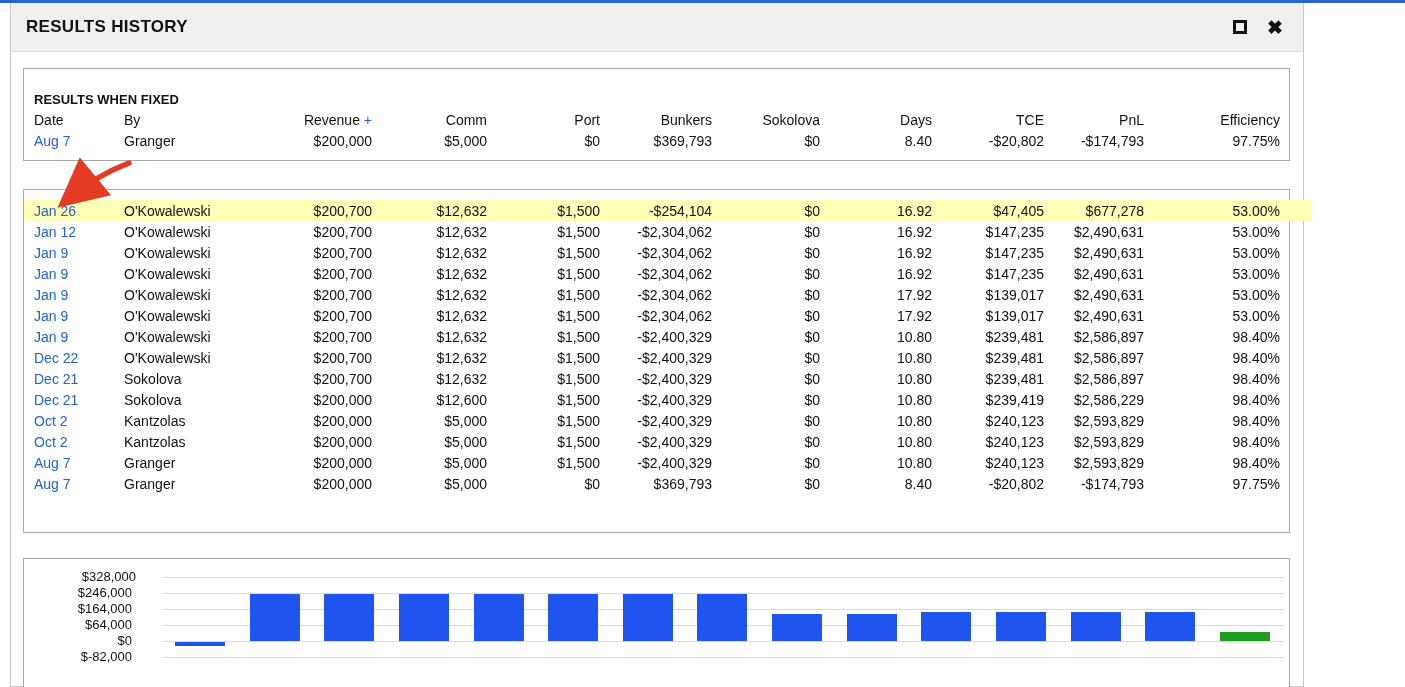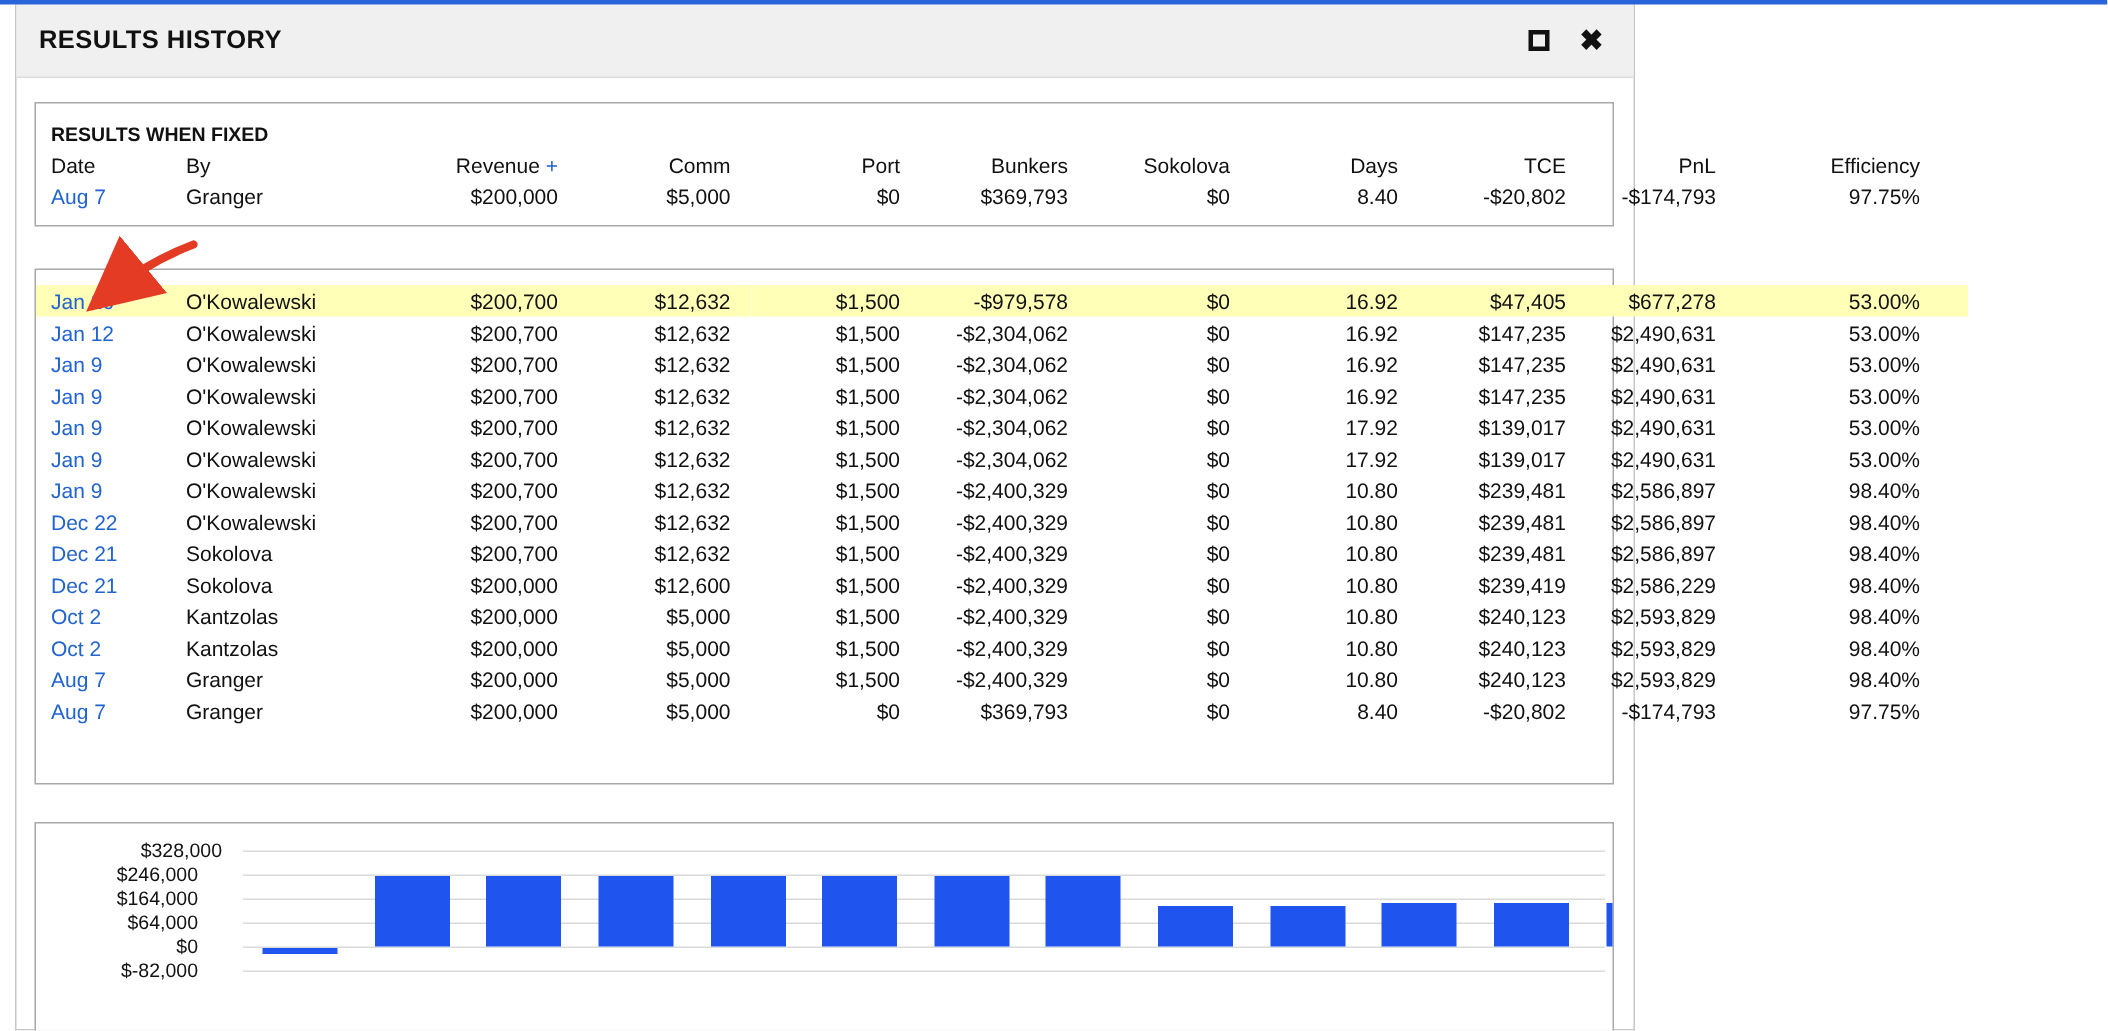--- a/index.html
+++ b/index.html
@@ -4,36 +4,36 @@
 <style>
   * { box-sizing: border-box; }
   html,body { margin:0; padding:0; }
   body {
     width:1405px; height:687px; overflow:hidden; background:#fff;
     font-family:"Liberation Sans", sans-serif; color:#111;
     position:relative;
   }
   .topbar { position:absolute; left:0; top:0; width:1405px; height:3px; background:var(--accent-blue,#2a64d9); z-index:5; }
   .modal {
-    position:absolute; left:10px; top:3px; width:1080px; height:684px;
+    position:absolute; left:10px; top:3px; width:1294px; height:684px;
     background:#fff; border:1px solid #c6c6c6; border-top:none;
   }
   .modal-header {
     height:49px; background:#f0f0f0; border-bottom:1px solid #dcdcdc;
     display:flex; align-items:center; justify-content:space-between; padding:0 18px 0 15px;
   }
   .modal-title { font-size:17px; font-weight:bold; letter-spacing:.3px; margin:0; }
   .window-controls { display:flex; align-items:center; gap:16px; }
   .win-btn { background:none; border:none; padding:2px; cursor:pointer; display:flex; align-items:center; }
   .max-glyph { display:block; width:14px; height:14px; border:3px solid #111; }
   .close-glyph { font-size:19px; font-weight:bold; color:#111; line-height:1; }
 
   .modal-body { padding:16px 13px 0 12px; }
   .panel { border:1px solid #a8a8a8; background:#fff; }
-  .fixed-panel { padding:12px 0 9px; margin-bottom:28px; }
+  .fixed-panel { padding:22px 0 9px; margin-bottom:28px; }
   .panel-heading { font-weight:bold; font-size:13px; padding:1px 0 2px 10px; }
 
   table { border-collapse:collapse; width:100%; table-layout:fixed; font-size:14px; }
   td, th { height:21px; padding:0; white-space:nowrap; overflow:hidden; font-weight:normal; }
   .l { text-align:left; padding-left:10px; }
   .r { text-align:right; padding-right:14px; }
   .last { padding-right:32px; }
   a.date-link { color:var(--link-blue,#2163cf); text-decoration:none; cursor:pointer; }
   .pos { color:var(--positive-green,#1f9a1f); }
   .neg { color:var(--negative-red,#e03122); }
@@ -135,21 +135,21 @@
             <col style="width:100px">
             <col style="width:154px">
         </colgroup>
         <tbody>
             <tr class="hl">
               <td class="l"><a class="date-link">Jan 26</a></td>
               <td class="l">O'Kowalewski</td>
               <td class="r">$200,700</td>
               <td class="r">$12,632</td>
               <td class="r">$1,500</td>
-              <td class="r">-$979,578</td>
+              <td class="r">-$254,104</td>
               <td class="r">$0</td>
               <td class="r">16.92</td>
               <td class="r">$47,405</td>
               <td class="r">$677,278</td>
               <td class="r last">53.00%</td>
             </tr>
             <tr>
               <td class="l"><a class="date-link">Jan 12</a></td>
               <td class="l">O'Kowalewski</td>
               <td class="r">$200,700</td>
@@ -318,21 +318,21 @@
               <td class="r">-$174,793</td>
               <td class="r last">97.75%</td>
             </tr>
           </tbody>
       </table>
     </section>
 
     <section class="panel chart-panel">
       <div class="chart">
           <div class="gridline" style="top: 18px;"></div>
-          <div class="tick-label" style="top: 10px; left: 16px;">$328,000</div>
+          <div class="tick-label" style="top: 10px; left: 4px;">$328,000</div>
           <div class="gridline" style="top: 34px;"></div>
           <div class="tick-label" style="top: 26px; left: 0px;">$246,000</div>
           <div class="gridline" style="top: 50px;"></div>
           <div class="tick-label" style="top: 42px; left: 0px;">$164,000</div>
           <div class="gridline" style="top: 66px;"></div>
           <div class="tick-label" style="top: 58px; left: 0px;">$64,000</div>
           <div class="gridline" style="top: 82px;"></div>
           <div class="tick-label" style="top: 74px; left: 0px;">$0</div>
           <div class="gridline" style="top: 98px;"></div>
           <div class="tick-label" style="top: 90px; left: 0px;">$-82,000</div>

